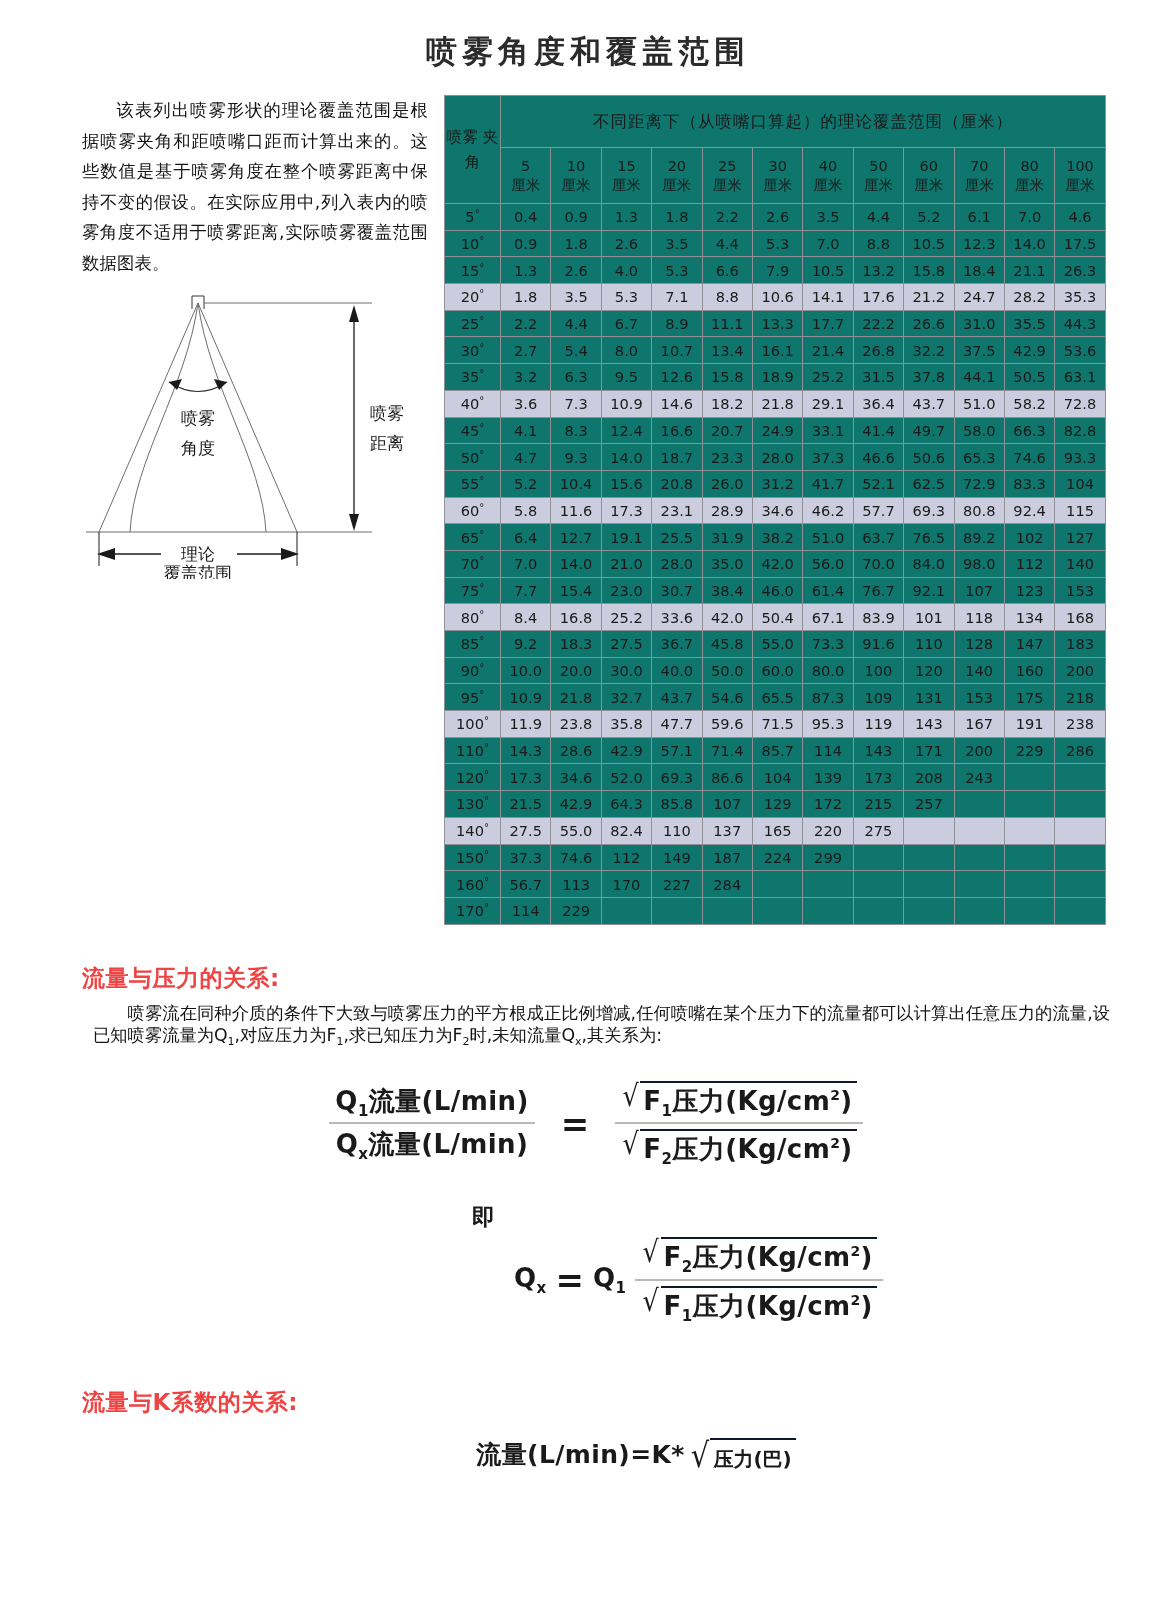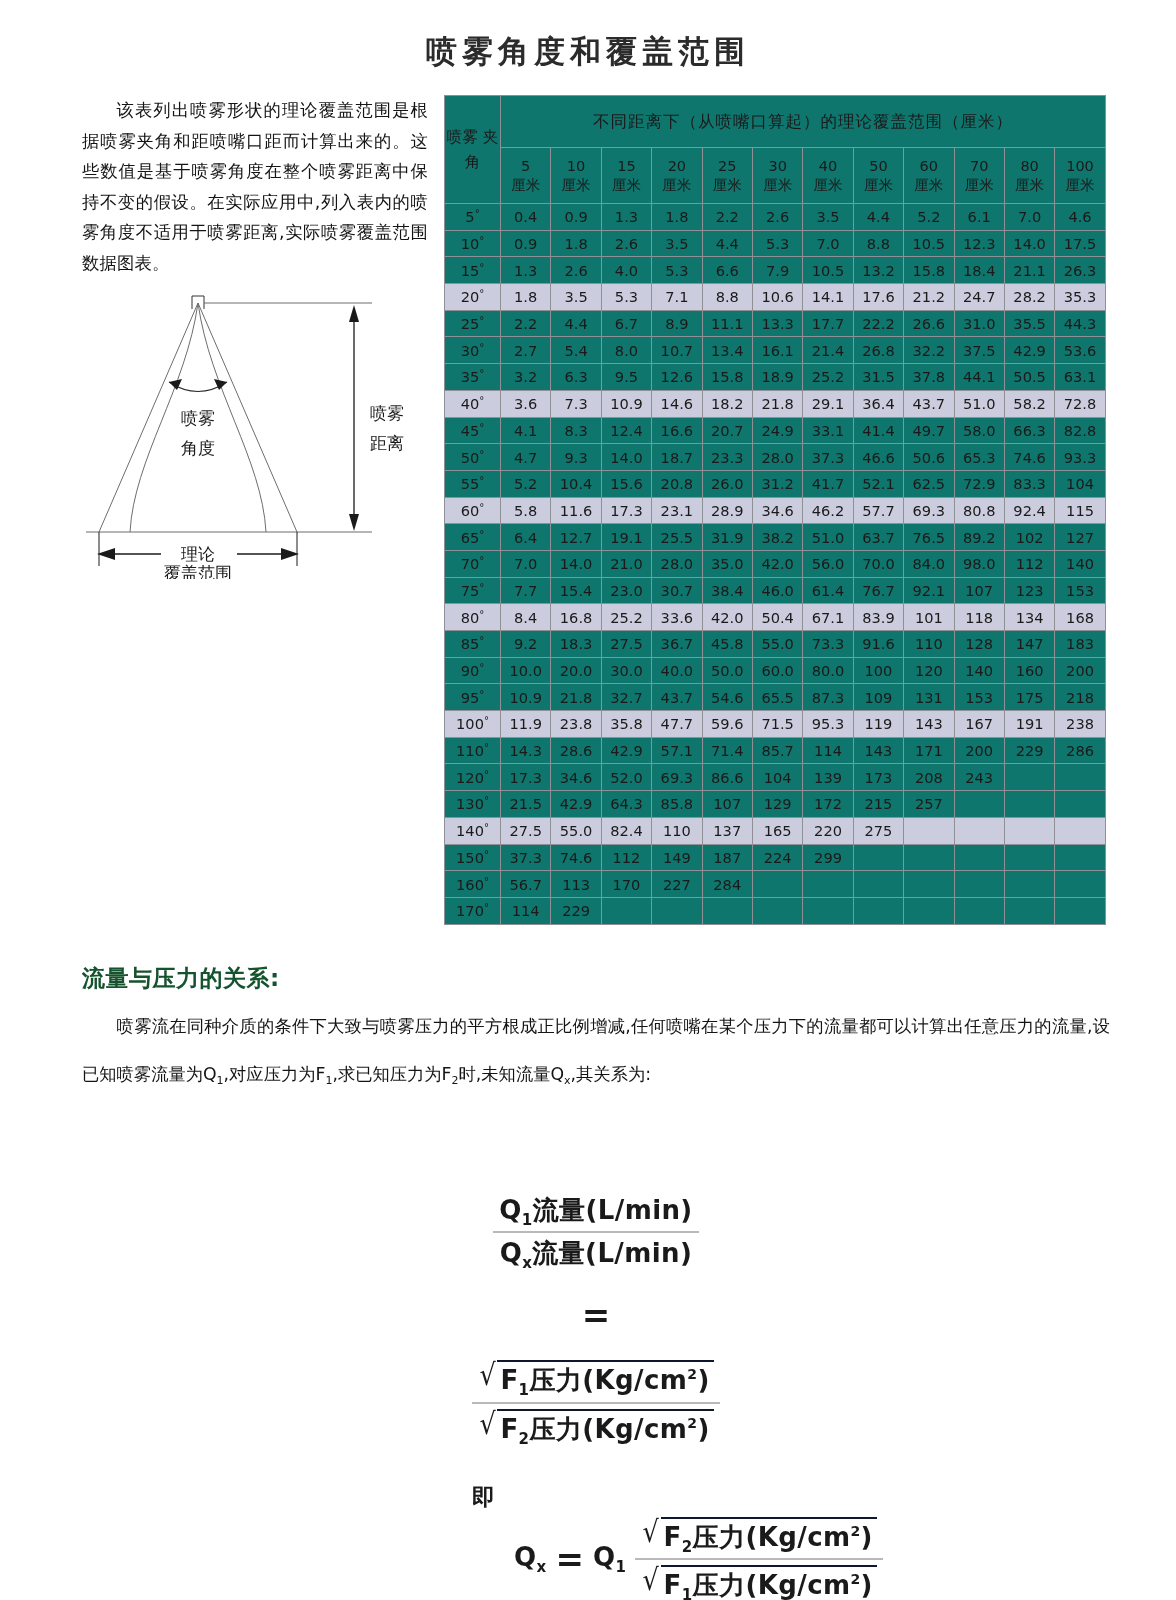--- a/index.html
+++ b/index.html
@@ -96,41 +96,40 @@
   table.spray tbody td { height: 26.7px; font-size: 14.6px; }
   table.spray tbody td.angle { font-size: 14.6px; }
   table.spray tbody td.angle sup { font-size: 10px; vertical-align: top; }
   tr.hl td { background: #ccccdf; }
 
   
   .section { padding: 0 66px 0 82px; }
   .sec-head {
     font-size: 23px;
     font-weight: bold;
-    color: #14532d;
+    color: #ef4444;
     letter-spacing: 0.5px;
   }
   .sec-para {
     font-size: 17.3px;
-    line-height: 48px;
+    line-height: 22px;
     text-indent: 2em;
-    margin: 8px 0 0 0;
+    margin: 8px 0 0 11px;
     color: #141414;
     text-align: justify;
   }
   .sec-para sub { font-size: 11px; }
 
   
   .formula-1 {
     display: flex;
     align-items: center;
     justify-content: center;
     gap: 26px;
-    margin-top: 88px;
-    flex-direction: column;
+    margin-top: 26px;
   }
   .frac { display: inline-block; text-align: center; }
   .frac .num { padding: 0 6px 2px 6px; border-bottom: 2px solid #b9b9b9; }
   .frac .den { padding: 3px 6px 0 6px; }
   .fterm {
     font-size: 26px;
     font-weight: bold;
     white-space: nowrap;
     letter-spacing: 0.4px;
   }

